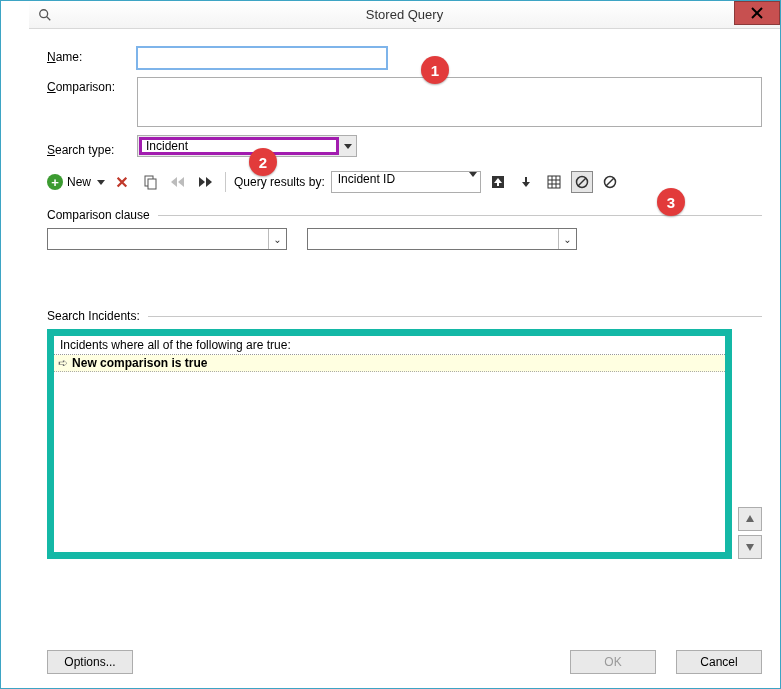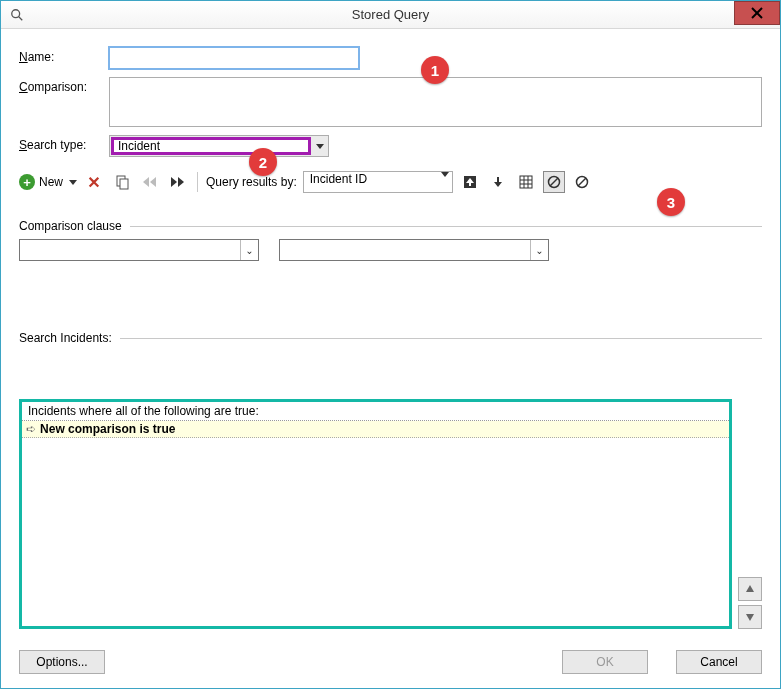--- a/index.html
+++ b/index.html
@@ -11,20 +11,21 @@
     background:#fff;
   }
   .window {
     width: 781px;
     height: 689px;
     border: 1px solid #3da4c4;
     background: #fff;
     position: relative;
     display:flex;
     flex-direction:column;
+    padding-left:28px;
   }
   .titlebar {
     height: 28px;
     background: linear-gradient(#ffffff,#f4f4f4);
     border-bottom: 1px solid #d8d8d8;
     display:flex;
     align-items:center;
     position:relative;
   }
   .title-icon {
@@ -105,57 +106,57 @@
   .redx { color:#c0392b; font-weight:bold; font-size:16px; }
   .divider { width:1px; height:20px; background:#c9c9c9; margin:0 2px;}
   .sort-combo {
     display:flex; align-items:flex-start;
     border:1px solid #adadad; height:22px; width:150px; background:#fff;
   }
   .sort-combo span{ flex:1; padding:0 6px; white-space:nowrap;}
   .icon-btn { width:22px; height:22px; display:flex;align-items:center;justify-content:center; border:1px solid transparent;}
   .icon-btn.pressed { border:1px solid #888; background:#e6e6e6;}
   .section-head {
-    display:flex; align-items:center; margin-top:20px; margin-bottom:6px;
+    display:flex; align-items:center; margin-top:9px; margin-bottom:6px;
     color:#000;
   }
   .section-head .line { flex:1; height:1px; background:#c8c8c8; margin-left:8px;}
   .clause-row { display:flex; gap:20px; }
   .dropdown {
     display:flex; align-items:center;
     border:1px solid #767676; height:22px; background:#fff;
   }
   .dropdown span{ flex:1; padding:0 6px;}
   .dropdown .dd-btn{ width:18px; height:20px; border-left:1px solid #bbb; display:flex;align-items:center;justify-content:center;}
   .chev { font-size:10px; color:#333;}
   .results {
     flex:1; display:flex; flex-direction:column; margin-top:50px;
   }
   .results-body {
     display:flex; gap:6px;
   }
   .results-box {
-    flex:1; height:230px; border:3px solid #14b8a6; background:#fff;
-    display:flex; flex-direction:column; overflow:hidden;margin-top:48px;
+    flex:1; height:230px; border:7px solid #14b8a6; background:#fff;
+    display:flex; flex-direction:column; overflow:hidden;
   }
   .results-header {
     padding:2px 6px; border-bottom:1px dotted #999;
   }
   .results-line {
     display:flex; align-items:center; gap:4px;
     background:#ffffe1;
     padding:1px 4px;
     border-bottom:1px dotted #aaa;
   }
   .results-line .arrow{ color:#6a6a6a; font-size:12px;}
   .results-line .txt{ font-weight:bold;}
   .side-btns { display:flex; flex-direction:column; justify-content:flex-end; gap:4px;}
   .sq-btn { width:24px; height:24px; border:1px solid #adadad; background:#eaeaea; display:flex;align-items:center;justify-content:center;}
   .footer {
-    display:flex; align-items:center; padding:10px 18px 14px 18px; gap:28px;
+    display:flex; align-items:center; padding:10px 18px 14px 18px; gap:20px;
   }
   .btn {
     height:24px; min-width:86px; border:1px solid #adadad; background:#e9e9e9;
     display:flex;align-items:center;justify-content:center;
     font-size:12px; color:#000;
   }
   .btn.disabled { color:#9a9a9a; }
   .callout {
     position:absolute;
     width:28px;height:28px;border-radius:50%;
@@ -192,21 +193,21 @@
     <div class="row">
       <div class="lbl underline-first">Name:</div>
       <input class="text" style="width: 250px;" value="">
     </div>
 
     <div class="row">
       <div class="lbl underline-first">Comparison:</div>
       <textarea class="desc" style=""></textarea>
     </div>
 
-    <div class="row" style="align-items:flex-start;">
+    <div class="row" style="align-items:flex-end;">
       <div class="lbl underline-first">Search type:</div>
       <div class="combo" style="width:220px">
         <div class="combo-inner">
             <span>Incident</span>
           </div>
         <div class="combo-btn">
             <div class="tri-down"></div>
           </div>
       </div>
     </div>

